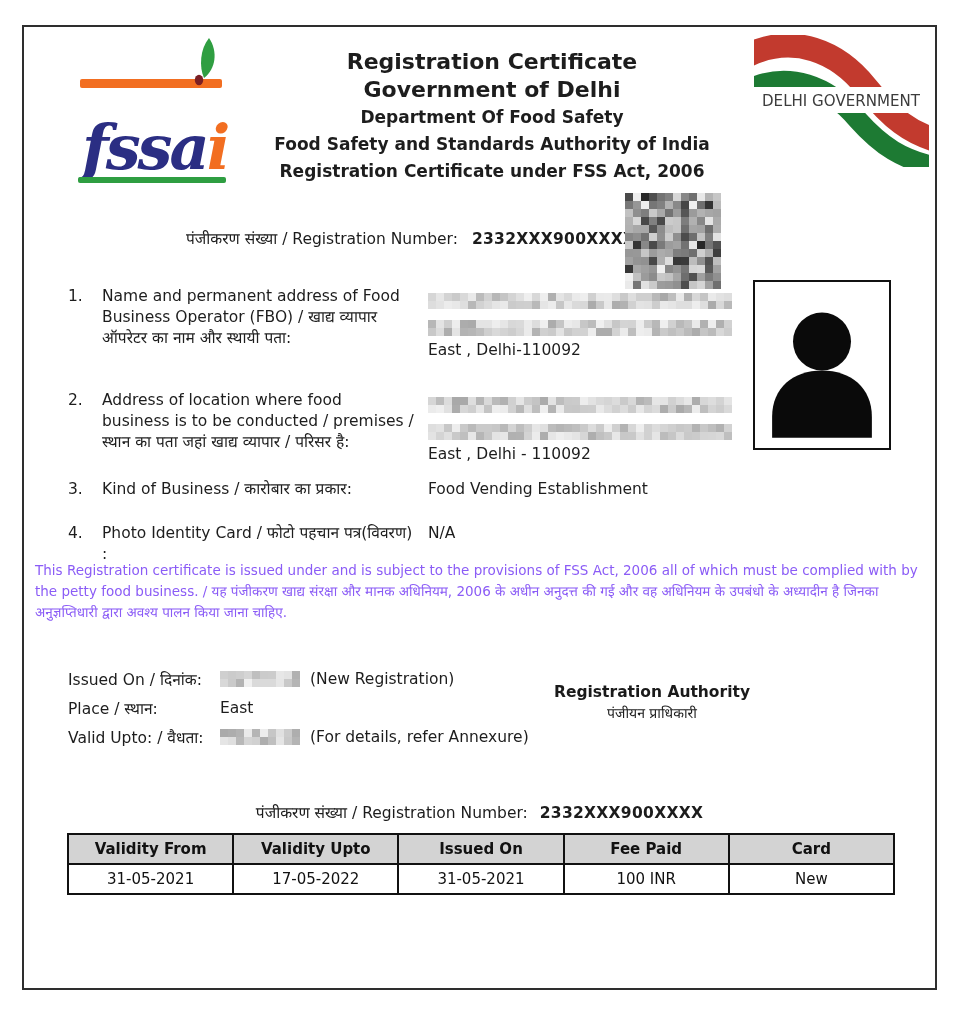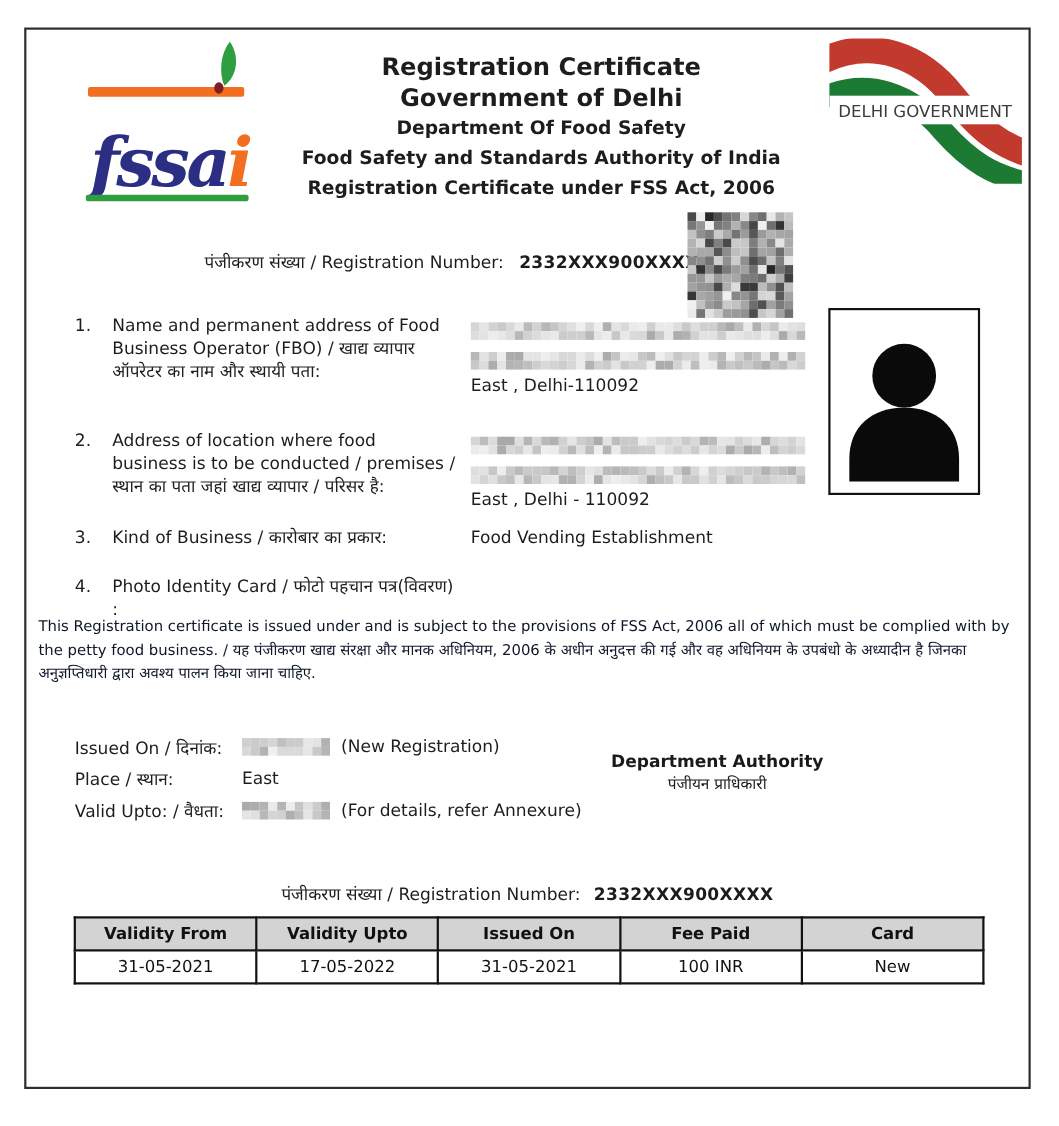--- a/index.html
+++ b/index.html
@@ -55,21 +55,21 @@
   
   .photo {
     position:absolute; left:729px; top:253px; width:138px; height:170px;
     border:2px solid #111; background:#fff; padding:8px 9px 9px 9px;
   }
   .photo svg { width:100%; height:100%; display:block; }
 
   
   .legal {
     position:absolute; left:11px; top:533px; width:898px;
-    font-size:13.5px; line-height:21px; color:#0f172a;
+    font-size:13.5px; line-height:21px; color:#8b5cf6;
   }
 
   
   .issue { position:absolute; left:44px; top:637px; font-size:15.5px; color:#1d1d1d; }
   .irow { display:flex; align-items:center; height:29px; }
   .irow .ilabel { width:152px; }
   .irow .pixelate { margin:0 10px 0 0; }
   .issue .pval { }
 
   
@@ -600,20 +600,21 @@
 
     <div class="item item-3">
       <div class="num">3.</div>
       <div class="label">Kind of Business / कारोबार का प्रकार:</div>
       <div class="value">Food Vending Establishment</div>
     </div>
 
     <div class="item item-4">
       <div class="num">4.</div>
       <div class="label">Photo Identity Card / फोटो पहचान पत्र(विवरण) :</div>
+      <div class="value">N/A</div>
     </div>
 
   </div>
 
   <div class="photo">
     <svg viewBox="0 0 100 120" preserveAspectRatio="xMidYMax meet">
       <circle cx="50" cy="36" r="25" fill="#0a0a0a"></circle>
       <path d="M7,119 L7,101 C7,76 25,61 50,61 C75,61 93,76 93,101 L93,119 Z" fill="#0a0a0a"></path>
     </svg>
   </div>
@@ -673,21 +674,21 @@
           <span style="background: rgb(191, 191, 191);"></span>
           <span style="background: rgb(229, 229, 229);"></span>
           <span style="background: rgb(200, 200, 200);"></span>
           <span style="background: rgb(180, 180, 180);"></span>
         </span>
       <span>(For details, refer Annexure)</span>
     </div>
   </div>
 
   <div class="authority">
-    <div class="a1">Department Authority</div>
+    <div class="a1">Registration Authority</div>
     <div class="a2">पंजीयन प्राधिकारी</div>
   </div>
 
   <div class="regrow2">
     <span>पंजीकरण संख्या / Registration Number:</span><span class="num">2332XXX900XXXX</span>
   </div>
 
   <table class="vtable">
     <thead>
       <tr>

